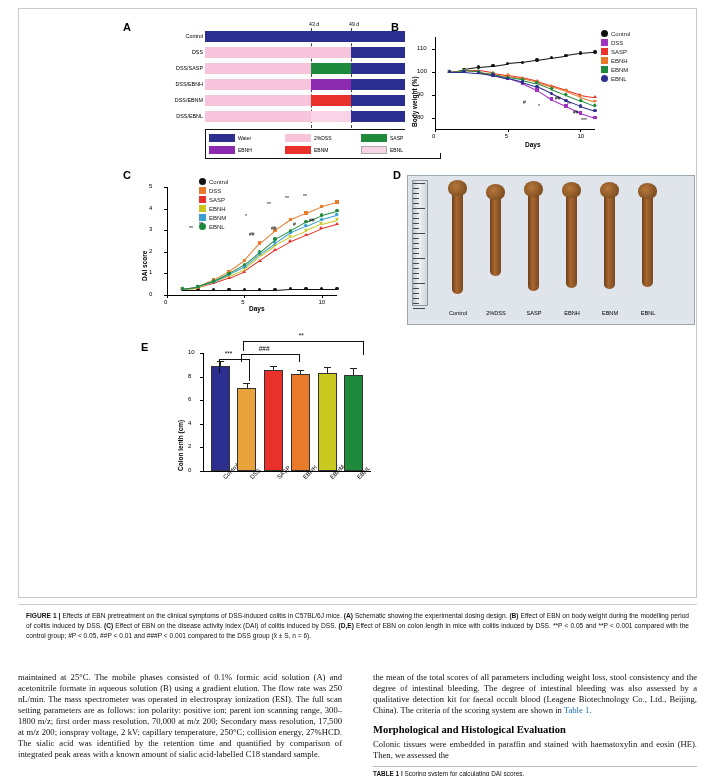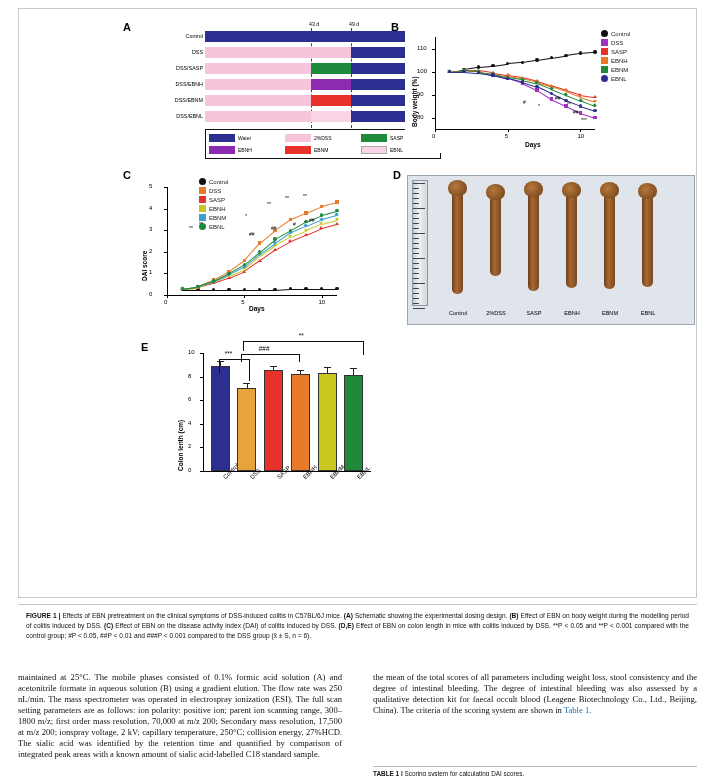--- a/index.html
+++ b/index.html
@@ -681,19 +681,21 @@
   <div class="caption">
     <b>FIGURE 1 |</b><span> Effects of EBN pretreatment on the clinical symptoms of DSS-induced colitis in C57BL/6J mice. </span><b>(A)</b><span> Schematic showing the experimental dosing design. </span><b>(B)</b><span> Effect of EBN on body weight during the modelling period of colitis induced by DSS. </span><b>(C)</b><span> Effect of EBN on the disease activity index (DAI) of colitis induced by DSS. </span><b>(D,E)</b><span> Effect of EBN on colon length in mice with colitis induced by DSS. *</span><span>*P &lt; 0.05 and **P &lt; 0.001 compared with the control group; #P &lt; 0.05, ##P &lt; 0.01 and ###P &lt; 0.001 compared to the DSS group (x̄ ± S, n = 6).</span>
   </div>
 
   <div class="body-col col-left">
     <p>maintained at 25°C. The mobile phases consisted of 0.1% formic acid solution (A) and acetonitrile formate in aqueous solution (B) using a gradient elution. The flow rate was 250 nL/min. The mass spectrometer was operated in electrospray ionization (ESI). The full scan setting parameters are as follows: ion polarity: positive ion; parent ion scanning range, 300–1800 m/z; first order mass resolution, 70,000 at m/z 200; Secondary mass resolution, 17,500 at m/z 200; ionspray voltage, 2 kV; capillary temperature, 250°C; collision energy, 27%HCD. The sialic acid was identified by the retention time and quantified by comparison of integrated peak areas with a known amount of sialic acid-labelled C18 standard sample.</p>
   </div>
 
   <div class="body-col col-right">
     <p><span>the mean of the total scores of all parameters including weight loss, stool consistency and the degree of intestinal bleeding. The degree of intestinal bleeding was also assessed by a qualitative detection kit for faecal occult blood (Leagene Biotechnology Co., Ltd., Beijing, China). The criteria of the scoring system are shown in </span><a href="#" style="color:#1a6fb5; text-decoration:none;">Table 1</a><span>.</span></p>
+    <div class="sec-head">Morphological and Histological Evaluation</div>
+    <p>Colonic tissues were embedded in paraffin and stained with haematoxylin and eosin (HE). Then, we assessed the</p>
   </div>
 
   <div class="tbl-note">
     <b>TABLE 1 |</b><span> Scoring system for calculating DAI scores.</span>
   </div>
 
 </div>
 
 </body></html>

